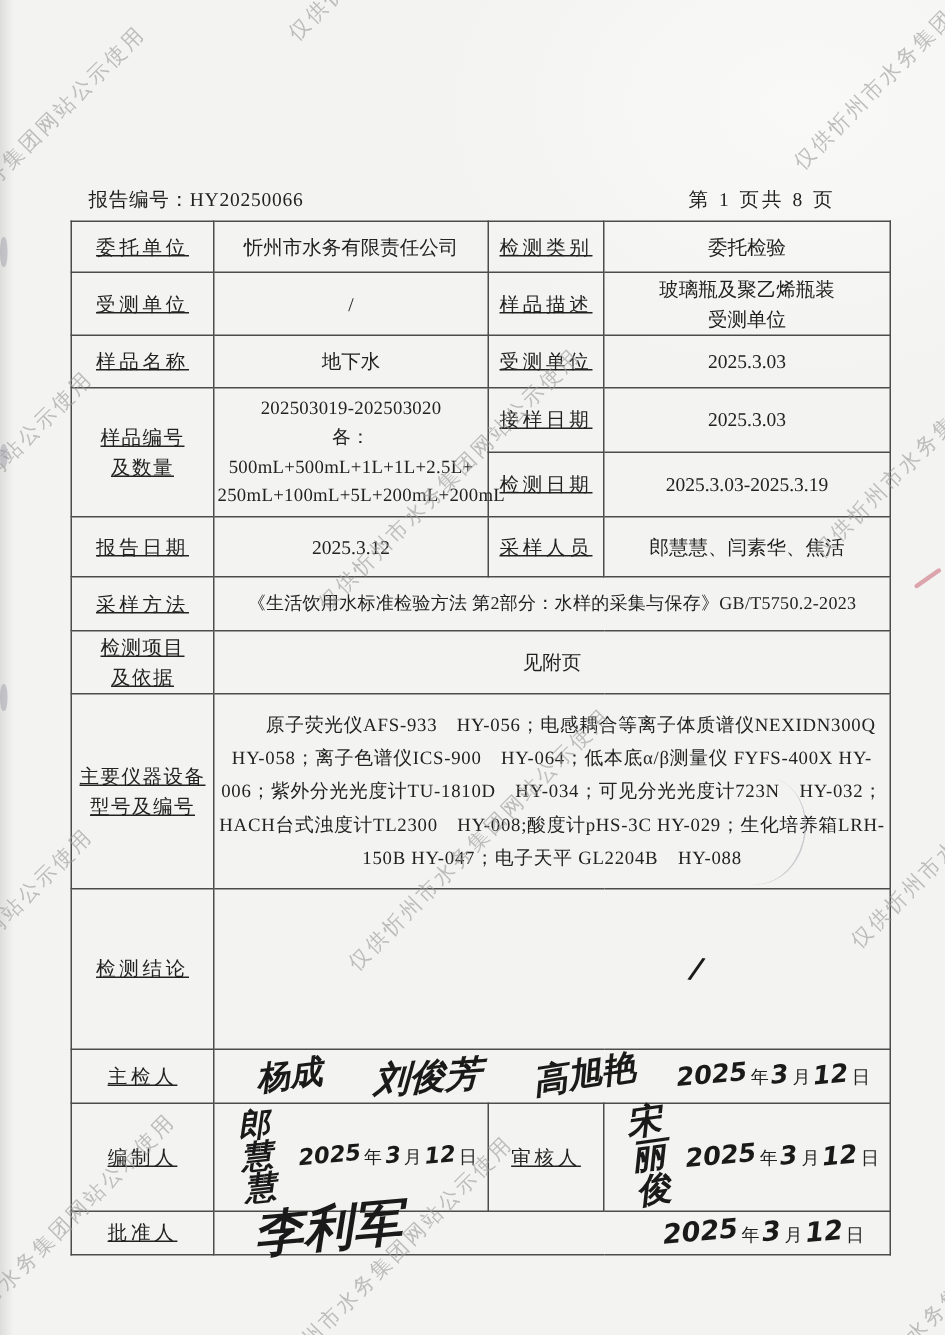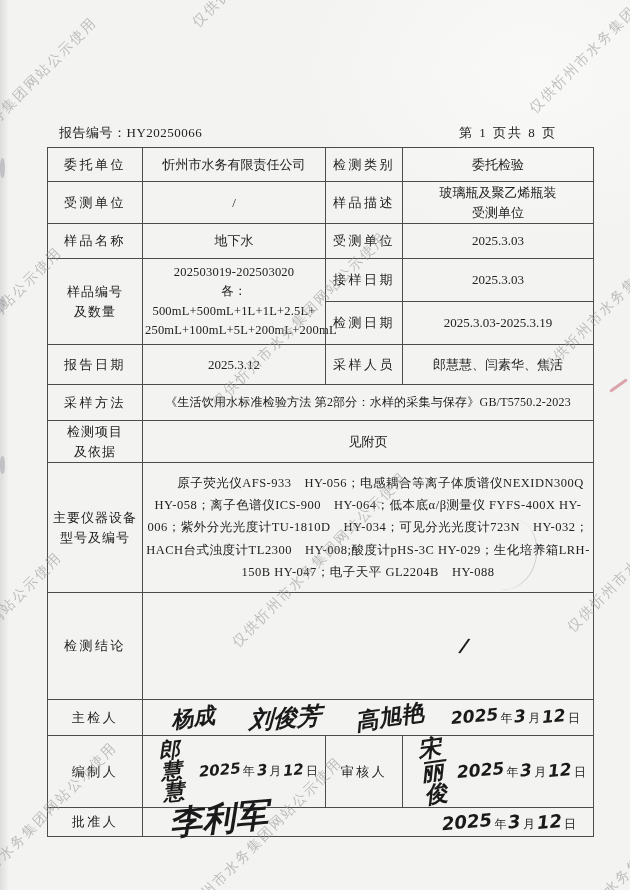--- a/index.html
+++ b/index.html
@@ -37,21 +37,21 @@
     position:absolute;left:47px;top:147px;width:546px;
     border-collapse:collapse;table-layout:fixed;
     font-size:13px;color:#222;
   }
   table.report td{
     border:1px solid #4c4c4c;
     text-align:center;vertical-align:middle;
     padding:1px 2px;
     overflow:visible;
   }
-  td.lab{letter-spacing:2.5px;}
+  td.lab{letter-spacing:2.5px;text-decoration:underline;}
   .preline{white-space:pre-line;line-height:1.5;}
   .samples{font-size:12.5px;line-height:1.55;letter-spacing:.2px;}
   .method{font-size:12px;white-space:nowrap;letter-spacing:.2px;}
   .instruments{
     text-align:left;font-size:12.5px;line-height:1.78;
     padding:6px 10px 6px 12px;text-indent:2em;letter-spacing:.5px;
   }
   .conclusion-cell{text-align:left;vertical-align:middle;}
   
   .hw{

